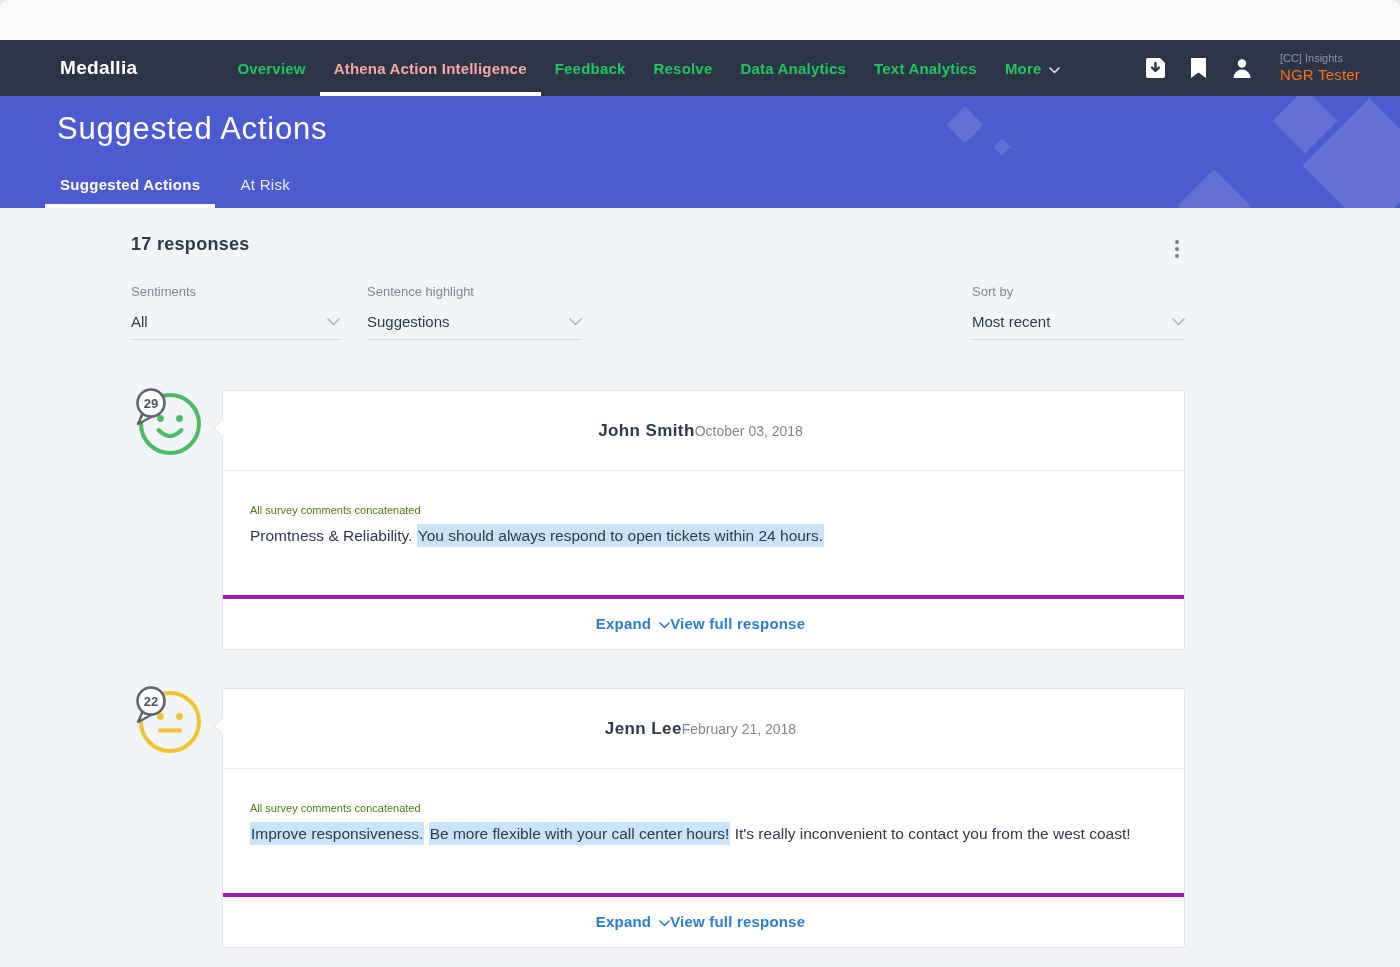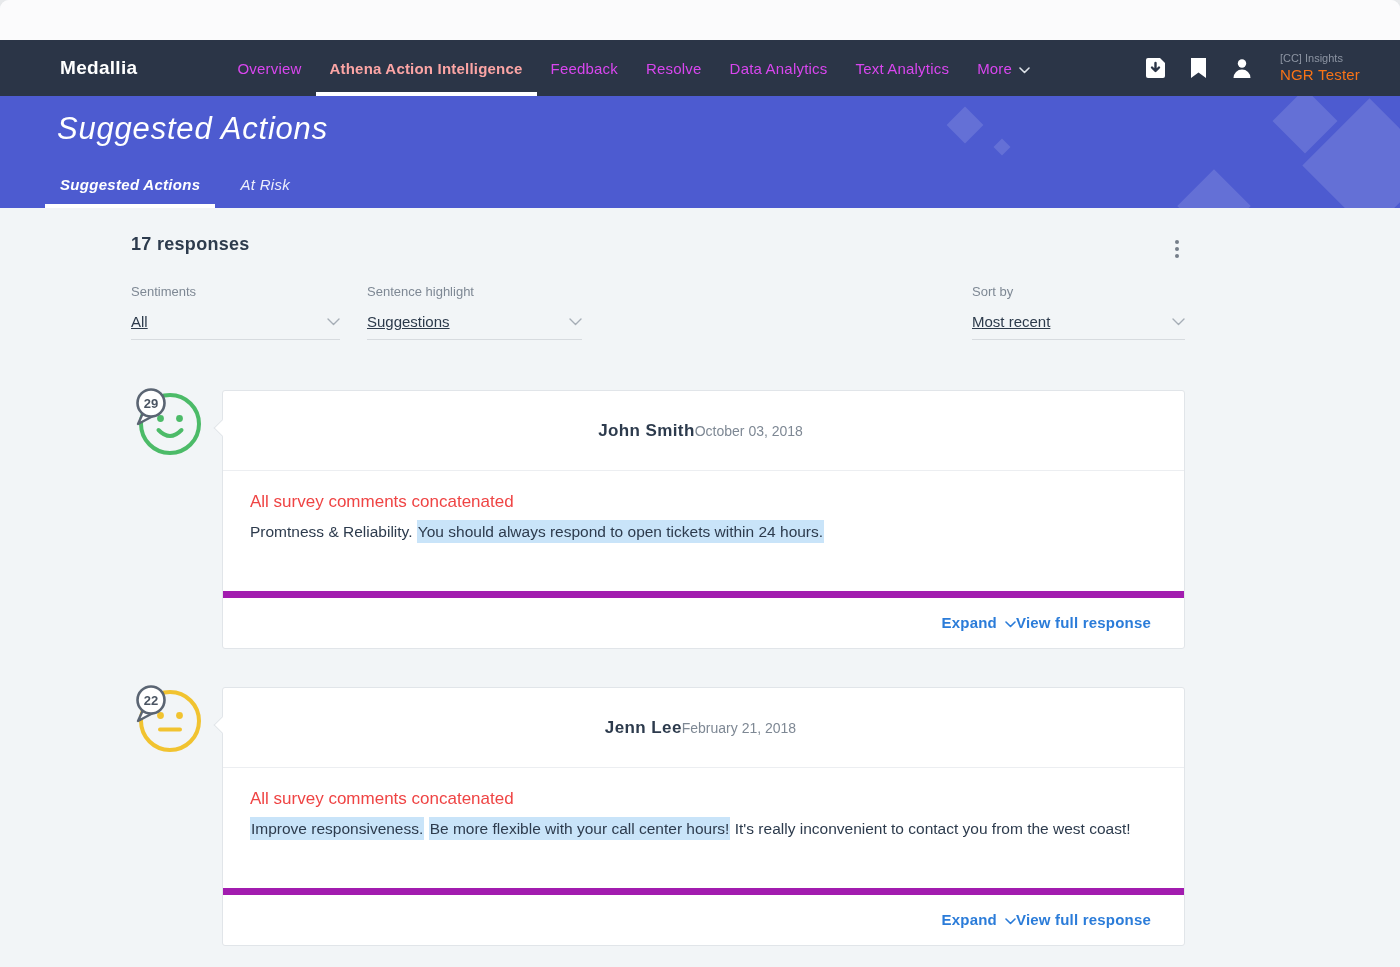--- a/index.html
+++ b/index.html
@@ -29,38 +29,38 @@
   }
   .brand {
     align-self: center;
     font-size: 19px; font-weight: bold; color: #ffffff;
     letter-spacing: 0.3px; margin-right: 86px;
   }
   .nav-items { display: flex; align-items: stretch; }
   .nav-item {
     display: flex; align-items: center; gap: 7px;
     padding: 0 14px; position: relative;
-    font-size: 15px; color: #d946ef; cursor: pointer;
-    text-decoration: none; letter-spacing: 0.2px; white-space: nowrap;
+    font-size: 15px; color: #22c55e; cursor: pointer;
+    text-decoration: none; letter-spacing: 0.2px; white-space: nowrap; font-weight: bold;
   }
   .nav-item.active { color: #fca5a5; font-weight: bold; }
   .nav-item.active::after {
     content: ""; position: absolute; left: 0; right: 0; bottom: 0;
     height: 4px; background: #ffffff;
   }
   .nav-right { margin-left: auto; display: flex; align-items: center; gap: 26px; }
   .nav-icon { display: inline-flex; cursor: pointer; }
   .user-block { display: flex; flex-direction: column; line-height: 1.2; cursor: pointer; margin-left: 2px; }
   .user-org { font-size: 11px; color: #8d95a3; }
   .user-name { font-size: 15px; color: #f97316; letter-spacing: 0.2px; }
 
   
   .page-header {
     height: 112px; flex: none; position: relative;
-    background: #4d5bd0; overflow: hidden; color: #fff; font-style: italic;
+    background: #4d5bd0; overflow: hidden; color: #fff;
   }
   .diamond { position: absolute; background: rgba(255,255,255,0.13); transform: rotate(45deg); }
   .d1 { width: 26px; height: 26px; left: 952px; top: 16px; }
   .d2 { width: 12px; height: 12px; left: 996px; top: 45px; }
   .d3 { width: 46px; height: 46px; left: 1282px; top: 2px; }
   .d4 { width: 52px; height: 52px; left: 1188px; top: 84px; }
   .d5 { width: 95px; height: 95px; left: 1322px; top: 22px; }
   .page-title {
     position: absolute; left: 57px; top: 15px;
     font-size: 31px; font-weight: 400; letter-spacing: 0.8px; color: #fff;
@@ -89,21 +89,21 @@
 
   .filters { display: flex; margin-top: 22px; }
   .filter { width: 209px; }
   .filter + .filter { margin-left: 27px; width: 215px; }
   .filter.sort { margin-left: auto; width: 213px; }
   .filter-label { display: block; font-size: 13px; color: #7e8894; margin-bottom: 13px; }
   .select {
     display: flex; align-items: center; justify-content: space-between;
     border-bottom: 1px solid #d7dbdf; padding-bottom: 9px; cursor: pointer;
   }
-  .select-value { font-size: 15px; color: #2c3a4b; text-decoration: underline; }
+  .select-value { font-size: 15px; color: #2c3a4b; }
 
   .cards { margin-top: 50px; display: flex; flex-direction: column; gap: 38px; }
   .response-row { display: flex; }
   .avatar { width: 91px; flex: none; position: relative; }
   .face { display: block; margin: 1px 0 0 6px; }
   .badge { position: absolute; left: 0; top: -3px; z-index: 2; }
   .badge text { font-size: 13px; font-weight: bold; fill: #4a5462; font-family: "Liberation Sans", sans-serif; }
 
   .card {
     flex: 1; position: relative;
@@ -115,26 +115,26 @@
     border-left: 1px solid #e1e5e9; border-bottom: 1px solid #e1e5e9;
     transform: rotate(45deg);
   }
   .card-head {
     display: flex; justify-content: center; align-items: baseline;
     padding: 30px 33px 29px 27px; border-bottom: 1px solid #eceef1;
   }
   .respondent-name { font-size: 17px; font-weight: bold; color: #2d3b4d; letter-spacing: 0.4px; }
   .response-date { font-size: 14px; color: #7e8894; }
   .card-body { padding: 21px 33px 46px 27px; }
-  .comment-label { font-size: 17px; color: #ef4444; margin-bottom: 7px; }
+  .comment-label { font-size: 11px; color: #4d7c0f; margin-bottom: 7px; margin-top: 12px; }
   .comment { font-size: 15.5px; color: #2d3b4d; line-height: 26px; max-width: 900px; }
   .comment .hl { background: #c9e4f9; padding: 3px 1px; }
   .card-foot {
-    display: flex; justify-content: flex-end; align-items: center;
-    padding: 16px 33px 17px 27px; border-top: 7px solid #a21caf;
+    display: flex; justify-content: center; align-items: center;
+    padding: 16px 33px 17px 27px; border-top: 4px solid #a21caf;
   }
   .link { color: #2b7cd9; font-size: 15px; font-weight: bold; text-decoration: none; cursor: pointer; letter-spacing: 0.2px; }
   .expand { display: inline-flex; align-items: center; gap: 8px; }
 </style>
 </head>
 <body>
 
 <div class="screen">
 
   <div class="top-strip"></div>

